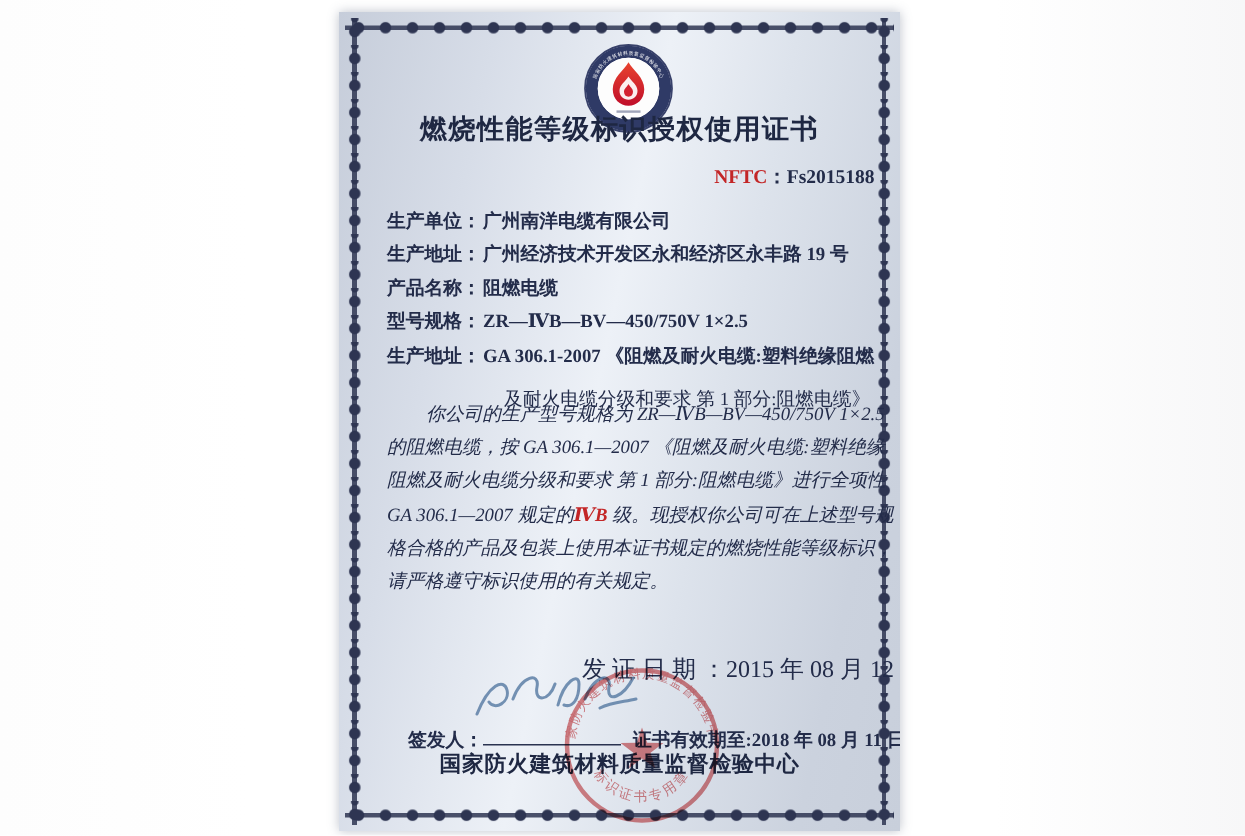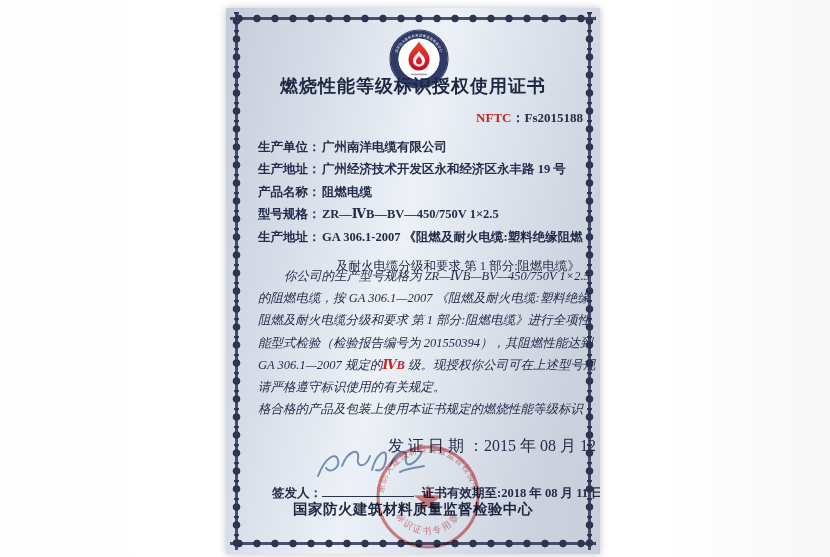--- a/index.html
+++ b/index.html
@@ -123,24 +123,23 @@
       <div class="frow">
         <span class="flabel">生产地址：</span><span class="fvalue">GA 306.1-2007 《阻燃及耐火电缆:塑料绝缘阻燃</span>
       </div>
       <div class="fcont">及耐火电缆分级和要求 第 1 部分:阻燃电缆》</div>
     </div>
 
     <div class="bodytext">
       <div class="bline indent">你公司的生产型号规格为 ZR—ⅣB—BV—450/750V 1×2.5</div>
       <div class="bline">的阻燃电缆，按 GA 306.1—2007 《阻燃及耐火电缆:塑料绝缘</div>
       <div class="bline">阻燃及耐火电缆分级和要求 第 1 部分:阻燃电缆》进行全项性</div>
-      <div class="bline">能型式检验（检验报告编号为 201550394），其阻燃性能达到</div>
       <div class="bline"><span>GA 306.1—2007 规定的</span><span class="red">ⅣB</span><span> 级。现授权你公司可在上述型号规</span></div>
+      <div class="bline">格合格的产品及包装上使用本证书规定的燃烧性能等级标识，</div>
       <div class="bline">请严格遵守标识使用的有关规定。</div>
-      <div class="bline">格合格的产品及包装上使用本证书规定的燃烧性能等级标识，</div>
     </div>
 
     <div class="dateline">
       <span>发 证 日 期 ：</span><span>2015 年 08 月 12 日</span>
     </div>
 
     <div class="signline">
       <span>签发人：</span><span class="sigline-rule"></span><span>证书有效期至:</span><span>2018 年 08 月 11 日</span>
     </div>
 

